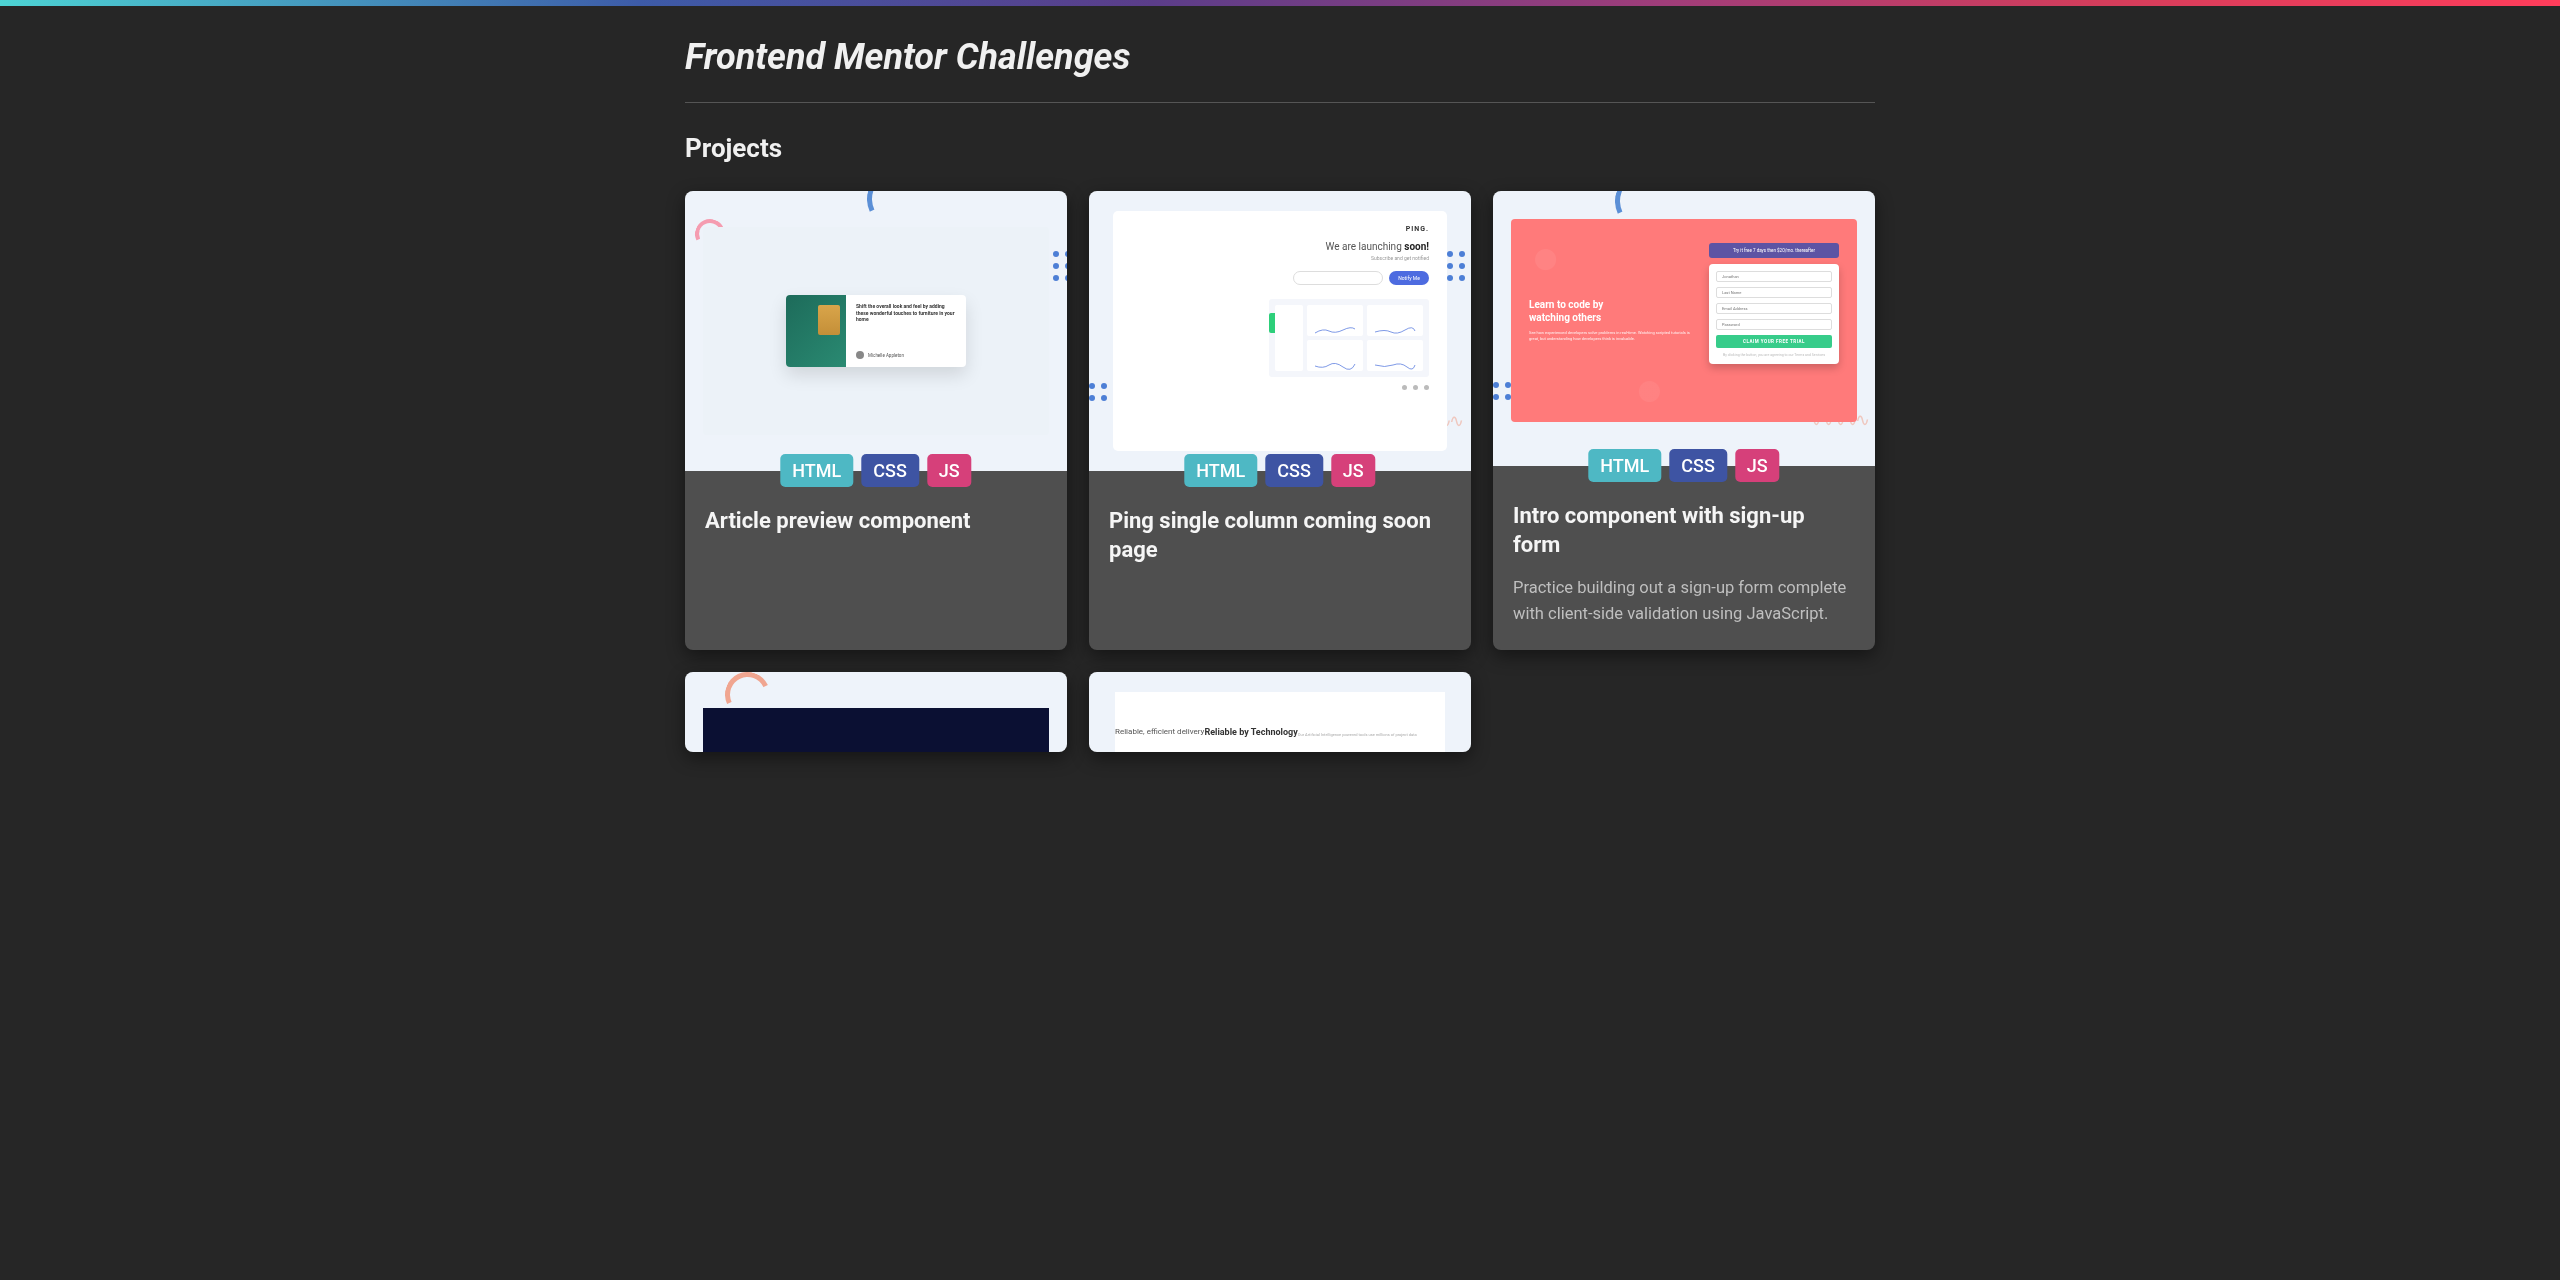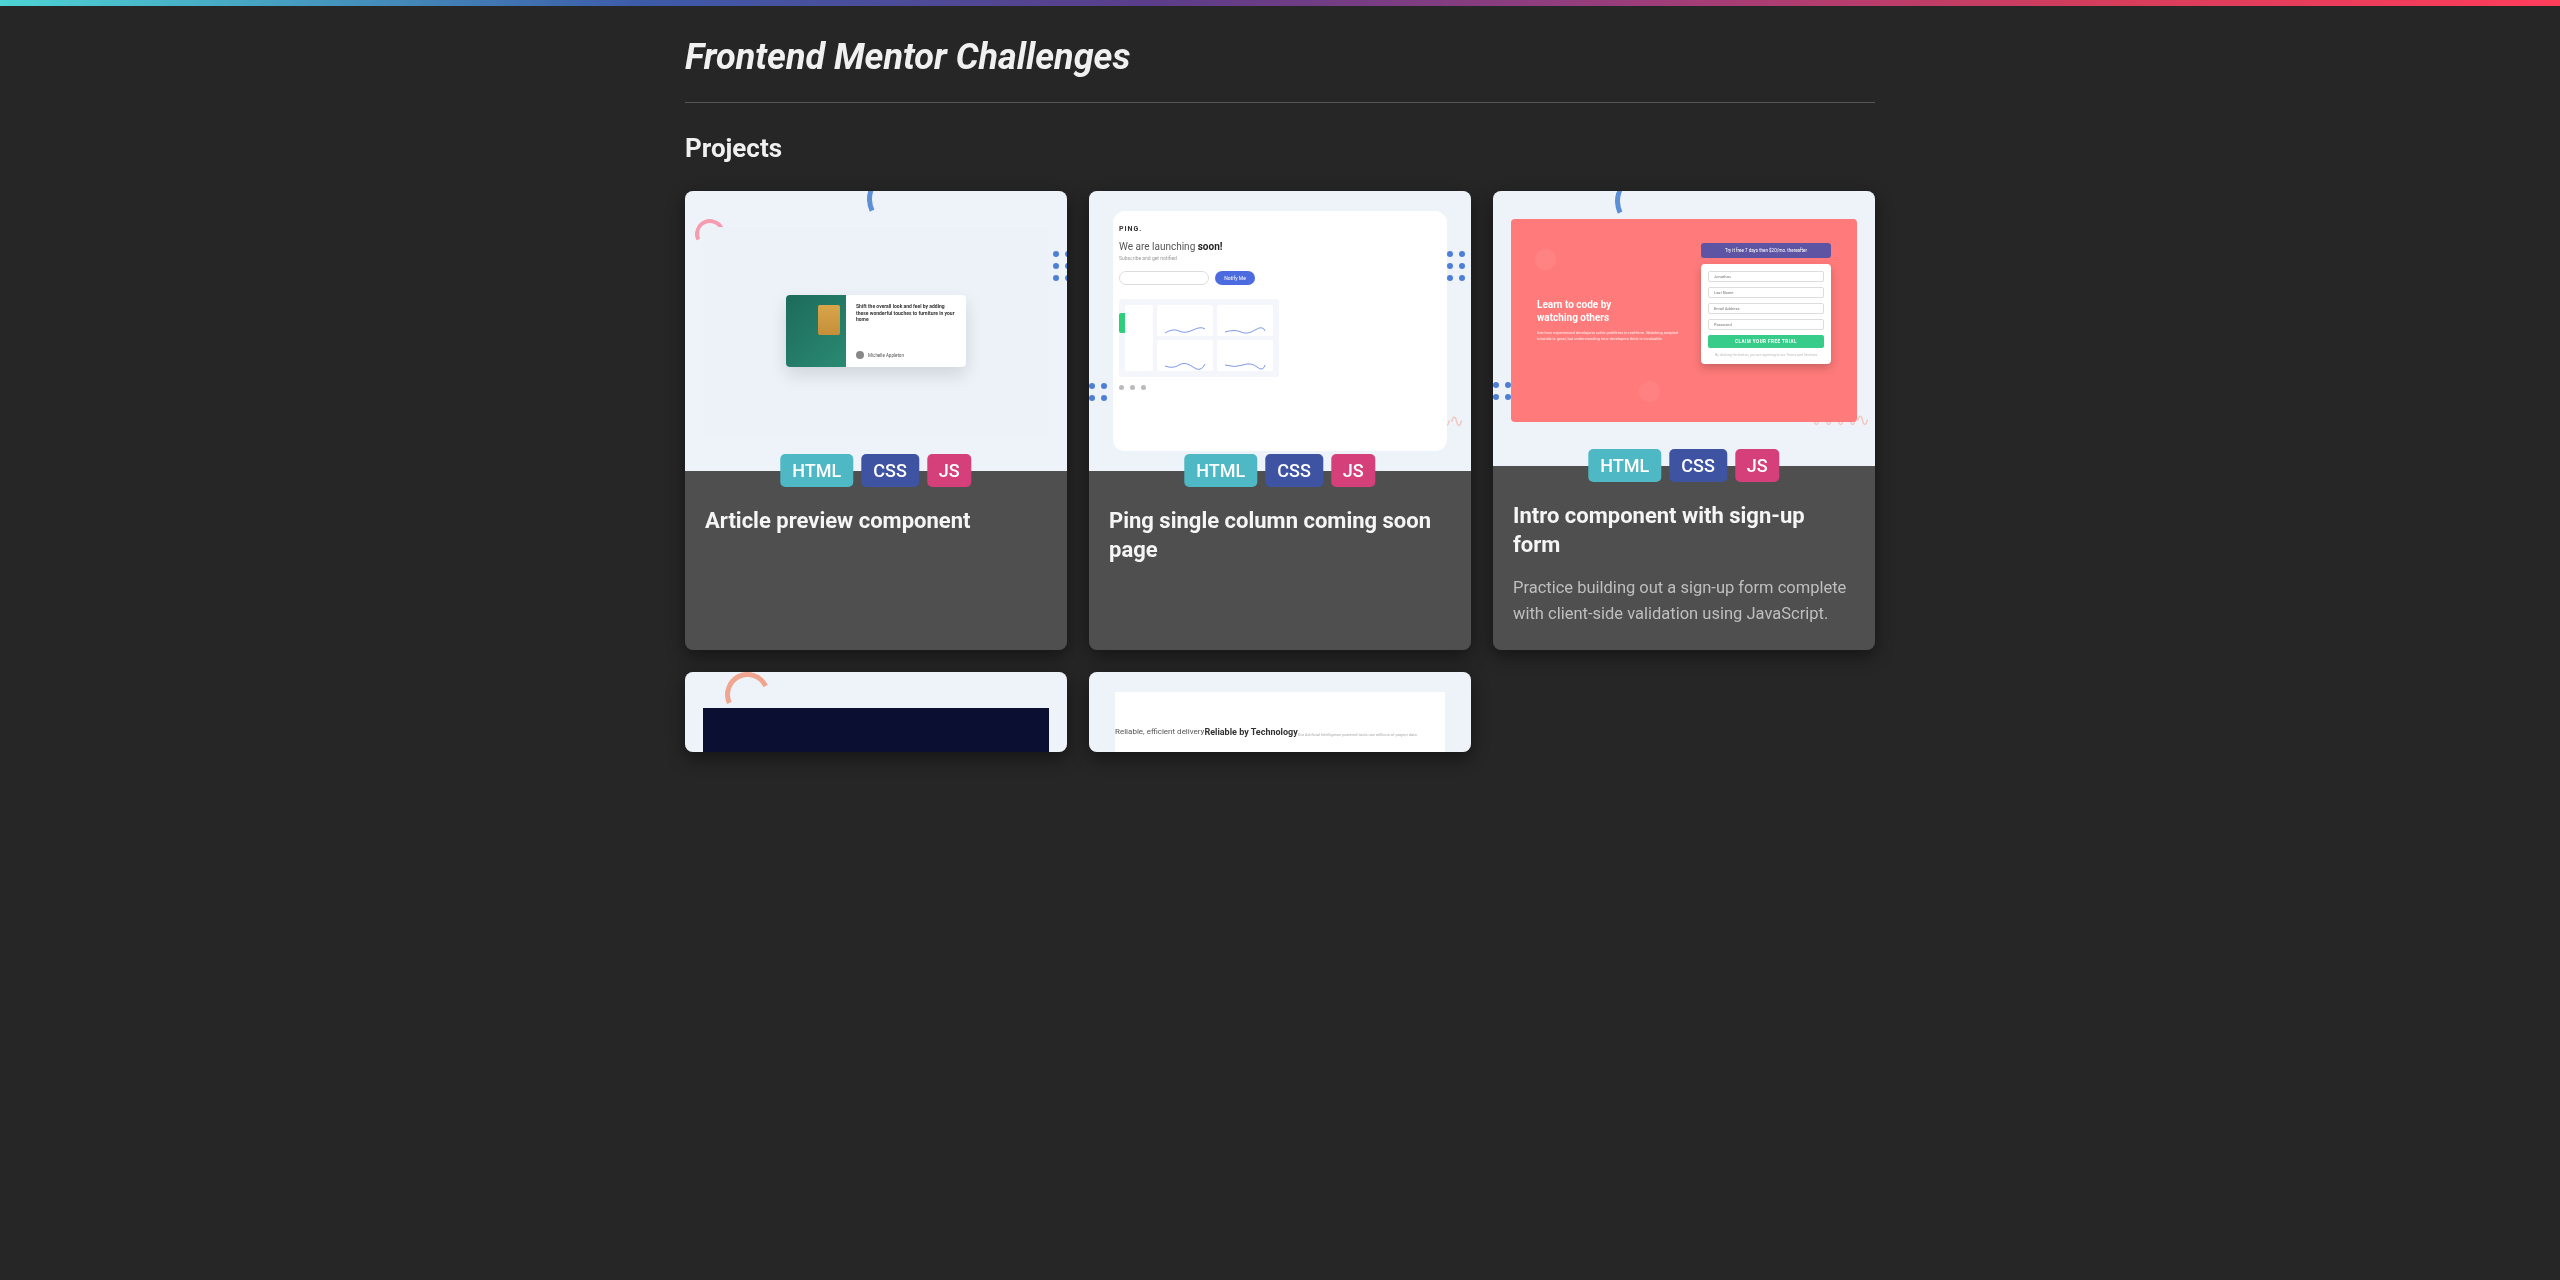--- a/index.html
+++ b/index.html
@@ -101,39 +101,39 @@
 .t1-stage { position:absolute; inset:36px 18px 36px 18px; background:#ecf2f8; border-radius:4px; }
 .t1-card { position:absolute; left:50%; top:50%; transform:translate(-50%,-50%); width:180px; height:72px; background:#fff; display:flex; box-shadow:0 8px 18px rgba(0,0,0,.12); border-radius:4px; overflow:hidden; }
 .t1-img { width:60px; background:linear-gradient(135deg,#1d6b5a,#2a8a72); position:relative; }
 .t1-img::after { content:""; position:absolute; right:6px; top:10px; width:22px; height:30px; background:linear-gradient(#d9a54a,#c48f38); border-radius:2px; }
 .t1-txt { flex:1; padding:8px 10px; font-size:4.5px; color:#555; display:flex; flex-direction:column; gap:3px; }
 .t1-txt b { font-size:5px; color:#333; line-height:1.3; display:block; }
 .t1-ava { display:flex; align-items:center; gap:4px; margin-top:auto; }
 .t1-ava .dot { width:8px; height:8px; border-radius:50%; background:#888; }
 
 
-.t2-stage { position:absolute; inset:20px 24px 20px 24px; background:#fff; border-radius:12px; display:flex; flex-direction:column; align-items:flex-start; padding:14px 6px 8px; }
+.t2-stage { position:absolute; inset:20px 24px 20px 24px; background:#fff; border-radius:5px; display:flex; flex-direction:column; align-items:flex-end; padding:14px 18px 8px; }
 .t2-logo { font-size:7px; font-weight:700; letter-spacing:1px; color:#333; }
 .t2-h { font-size:10px; color:#555; margin-top:8px; }
 .t2-h b { color:#222; }
 .t2-sub { font-size:5px; color:#999; margin-top:3px; }
 .t2-form { display:flex; gap:6px; margin-top:10px; }
 .t2-inp { width:90px; height:14px; border:1px solid #ddd; border-radius:10px; }
 .t2-btn { width:40px; height:14px; background:#4d6be0; border-radius:10px; color:#fff; font-size:5px; display:flex; align-items:center; justify-content:center; }
 .t2-dash { margin-top:14px; width:160px; height:78px; background:#f4f6fb; border-radius:3px; position:relative; display:grid; grid-template-columns:28px 1fr 1fr; grid-template-rows:1fr 1fr; gap:4px; padding:6px; }
 .t2-side { grid-row:1/3; background:#fff; border-radius:2px; position:relative; }
 .t2-side::before { content:""; position:absolute; left:-6px; top:8px; width:6px; height:20px; background:#2dcf7a; border-radius:2px 0 0 2px; }
 .t2-cell { background:#fff; border-radius:2px; position:relative; }
 .t2-line { position:absolute; left:6px; right:6px; top:50%; height:10px; }
 .t2-line svg { width:100%; height:100%; }
 .t2-soc { display:flex; gap:6px; margin-top:8px; }
 .t2-soc span { width:5px; height:5px; border-radius:50%; background:#bbb; }
 
 
-.t3-stage { position:absolute; inset:28px 18px 44px 18px; background:#ff7a7a; border-radius:4px; display:flex; padding:24px 26px; gap:14px; background-image:
+.t3-stage { position:absolute; inset:28px 18px 44px 18px; background:#ff7a7a; border-radius:4px; display:flex; padding:24px 18px; gap:14px; background-image:
   radial-gradient(circle at 10% 20%, rgba(255,255,255,.07) 10px, transparent 11px),
   radial-gradient(circle at 70% 60%, rgba(255,255,255,.06) 14px, transparent 15px),
   radial-gradient(circle at 40% 85%, rgba(255,255,255,.06) 10px, transparent 11px);
 }
 .t3-left { flex:1; color:#fff; display:flex; flex-direction:column; justify-content:center; }
 .t3-left b { font-size:10px; line-height:1.25; display:block; }
 .t3-left p { font-size:4px; margin-top:6px; opacity:.9; line-height:1.4; }
 .t3-right { width:130px; display:flex; flex-direction:column; gap:6px; }
 .t3-banner { background:#5d54a4; color:#fff; font-size:4.5px; text-align:center; padding:5px 4px; border-radius:3px; }
 .t3-form { background:#fff; border-radius:4px; padding:7px; display:flex; flex-direction:column; gap:5px; box-shadow:0 4px 8px rgba(0,0,0,.2); }

